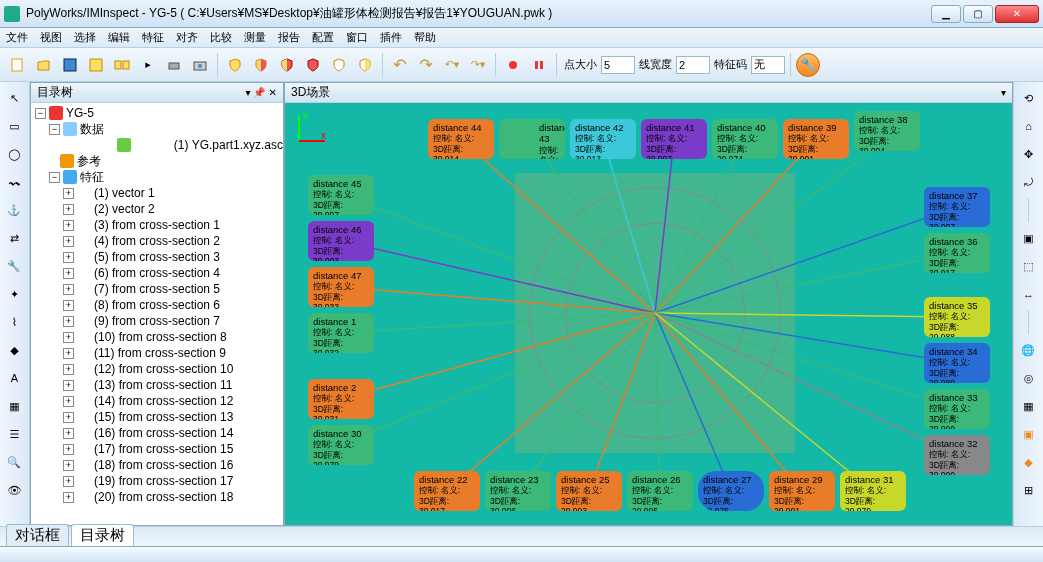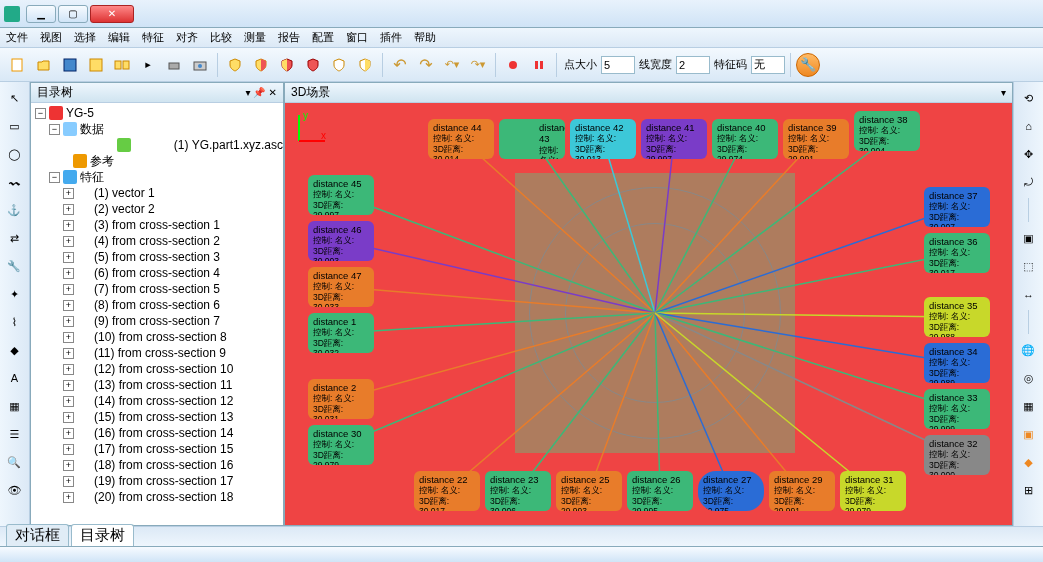--- a/index.html
+++ b/index.html
@@ -30,21 +30,21 @@
 .panelhdr { height:20px; background:linear-gradient(#eef6fd,#d0e4f0); border-bottom:1px solid #b8cee2; display:flex; align-items:center; padding:0 6px; font-size:12px; }
 .panelhdr .pin { margin-left:auto; font-size:10px; cursor:pointer; }
 .treebody { flex:1; overflow-y:auto; overflow-x:hidden; padding:2px 0; font-size:12px; }
 .treerow { display:flex; align-items:center; height:16px; padding-left:4px; white-space:nowrap; cursor:pointer; }
 .exp { width:11px; height:11px; border:1px solid #888; background:#fff; display:inline-flex; align-items:center; justify-content:center; font-size:9px; line-height:1; margin-right:3px; color:#000;}
 .exp.blank { border:none; background:none; }
 .ticon { width:14px; height:14px; margin-right:3px; display:inline-block; border-radius:2px; }
 .treetabs { height:20px; display:flex; border-top:1px solid #b8cee2; background:linear-gradient(#eef6fd,#dce9f6); }
 .treetab { padding:2px 8px; font-size:11px; border-right:1px solid #b8cee2; cursor:pointer; }
 
-.scene { flex:1; background:#ef4444; border:1px solid #8ab; display:flex; flex-direction:column; position:relative; }
+.scene { flex:1; background:#14b8a6; border:1px solid #8ab; display:flex; flex-direction:column; position:relative; }
 .scenebody { flex:1; position:relative; overflow:hidden; }
 
 .rightbar { width:30px; background:linear-gradient(90deg,#dce9f6,#eef6fd); border-left:1px solid #b8cee2; display:flex; flex-direction:column; align-items:center; padding-top:4px; gap:4px; }
 
 .bottomtabs { height:20px; background:linear-gradient(#dce9f6,#eef6fd); display:flex; align-items:flex-end; padding-left:6px; border-top:1px solid #b8cee2; }
 .btab { padding:1px 8px; font-size:15px; border:1px solid #9bc; border-bottom:none; background:#fff; margin-right:2px; cursor:pointer; border-radius:3px 3px 0 0;}
 .btab.inactive { background:#e0ecf6; }
 
 .devicebar { height:30px; background:linear-gradient(#f3f9fe,#d9e8f6); display:flex; align-items:center; padding:0 6px; gap:6px; border-top:1px solid #b8cee2; border-bottom:1px solid #b8cee2; }
 
@@ -56,20 +56,21 @@
 .dlabel { position:absolute; width:66px; height:40px; border-radius:6px; padding:3px 5px; font-size:9px; line-height:1.2; color:#000; overflow:hidden; }
 .dlabel .dtitle { font-size:9.5px; }
 .dlabel .drow { font-size:8.5px; }
 .taskbar { position:fixed; bottom:0; left:0; right:0; height:16px; background:linear-gradient(#f7fbff,#d0e4f7); border-top:1px solid #8ab;}
 </style>
 </head>
 <body>
 
 <div class="titlebar">
   <span class="appicon"></span>
+  <span class="title">PolyWorks/IMInspect - YG-5 ( C:¥Users¥MS¥Desktop¥油罐形体检测报告¥报告1¥YOUGUAN.pwk )</span>
   <div class="winbtns">
     <div class="winbtn">▁</div>
     <div class="winbtn">▢</div>
     <div class="winbtn close">✕</div>
   </div>
 </div>
 
 <div class="menubar" id="menubar">
     <span class="menuitem">文件</span>
     <span class="menuitem">视图</span>
@@ -221,21 +222,21 @@
         <div class="treerow" style="padding-left: 18px;">
           <span class="exp">−</span>
           <span class="ticon" style="background: rgb(136, 204, 255);"></span>
           <span>数据</span>
         </div>
         <div class="treerow" style="padding-left: 32px; justify-content: space-between;">
           <span class="exp blank"></span>
           <span class="ticon" style="background: rgb(102, 204, 68);"></span>
           <span>(1) YG.part1.xyz.asc</span>
         </div>
-        <div class="treerow" style="padding-left: 28px;">
+        <div class="treerow" style="padding-left: 15px;">
           <span class="exp blank"></span>
           <span class="ticon" style="background: rgb(238, 153, 0);"></span>
           <span>参考</span>
         </div>
         <div class="treerow" style="padding-left: 18px;">
           <span class="exp">−</span>
           <span class="ticon" style="background: rgb(68, 170, 238);"></span>
           <span>特征</span>
         </div>
         <div class="treerow" style="padding-left: 32px;">

